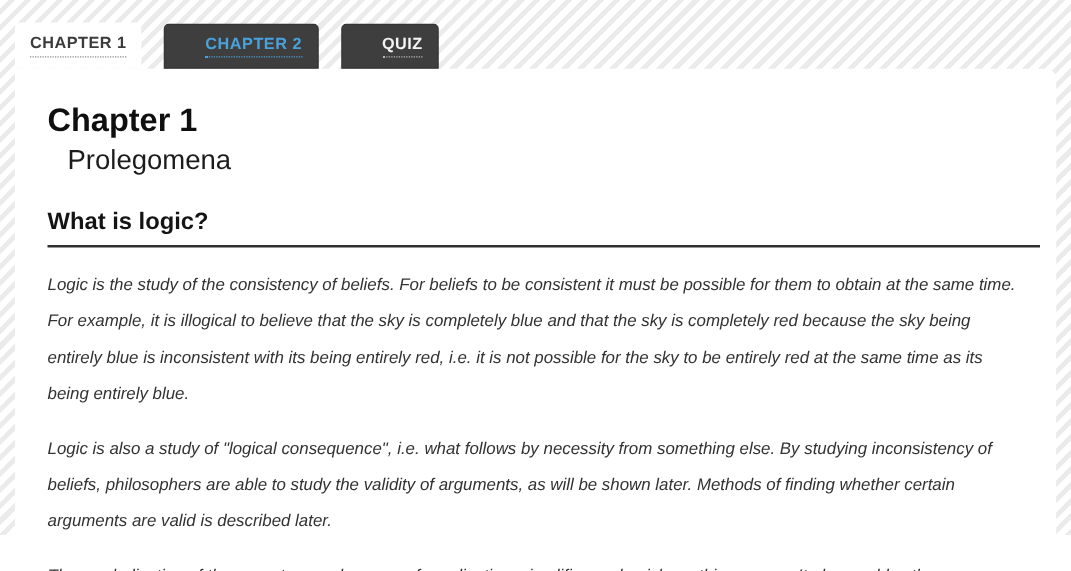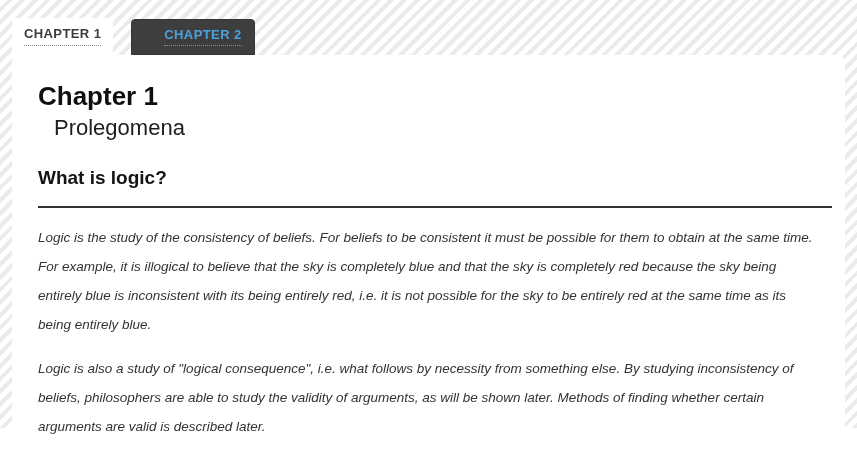--- a/index.html
+++ b/index.html
@@ -92,21 +92,21 @@
     font-size: 22px;
     font-weight: normal;
     color: #1c1c1c;
     line-height: 1.2;
   }
   .section-heading {
     margin: 26px -13px 0 0;
     font-size: 19px;
     font-weight: bold;
     color: #141414;
-    padding-bottom: 17px;
+    padding-bottom: 7px;
     border-bottom: 2px solid #2f2f2f;
     line-height: 1.15;
   }
   .content p {
     margin: 15px 0 0 0;
     font-size: 13.5px;
     line-height: 29px;
     color: #333333;
     width: 781px;
     font-style: italic;
@@ -117,20 +117,23 @@
 
 <div class="app">
 
   <div class="tab-bar">
     <div class="tab active">
       <span class="tab-label">CHAPTER 1</span>
     </div>
     <div class="tab dark">
       <span class="tab-label blue">CHAPTER 2</span>
     </div>
+    <div class="tab dark">
+      <span class="tab-label white">QUIZ</span>
+    </div>
   </div>
 
   <div class="panel content">
     <h1 class="page-title">Chapter 1</h1>
     <h2 class="page-subtitle">Prolegomena</h2>
     <h3 class="section-heading">What is logic?</h3>
     <p>Logic is the study of the consistency of beliefs. For beliefs to be consistent it must be possible for them to obtain at the same time. For example, it is illogical to believe that the sky is completely blue and that the sky is completely red because the sky being entirely blue is inconsistent with its being entirely red, i.e. it is not possible for the sky to be entirely red at the same time as its being entirely blue.</p>
     <p>Logic is also a study of "logical consequence", i.e. what follows by necessity from something else. By studying inconsistency of beliefs, philosophers are able to study the validity of arguments, as will be shown later. Methods of finding whether certain arguments are valid is described later.</p>
     <p>The symbolisation of these sentences, known as formalisation, simplifies and quickens this process. It also enables the philosopher to clarify ideas using an unambiguous language in which to represent thoughts. The sophistication of the language used enables greater insights into the significance of these thoughts (and a cursory analysis of more logical languages is described in Other Logics.</p>
   </div>

